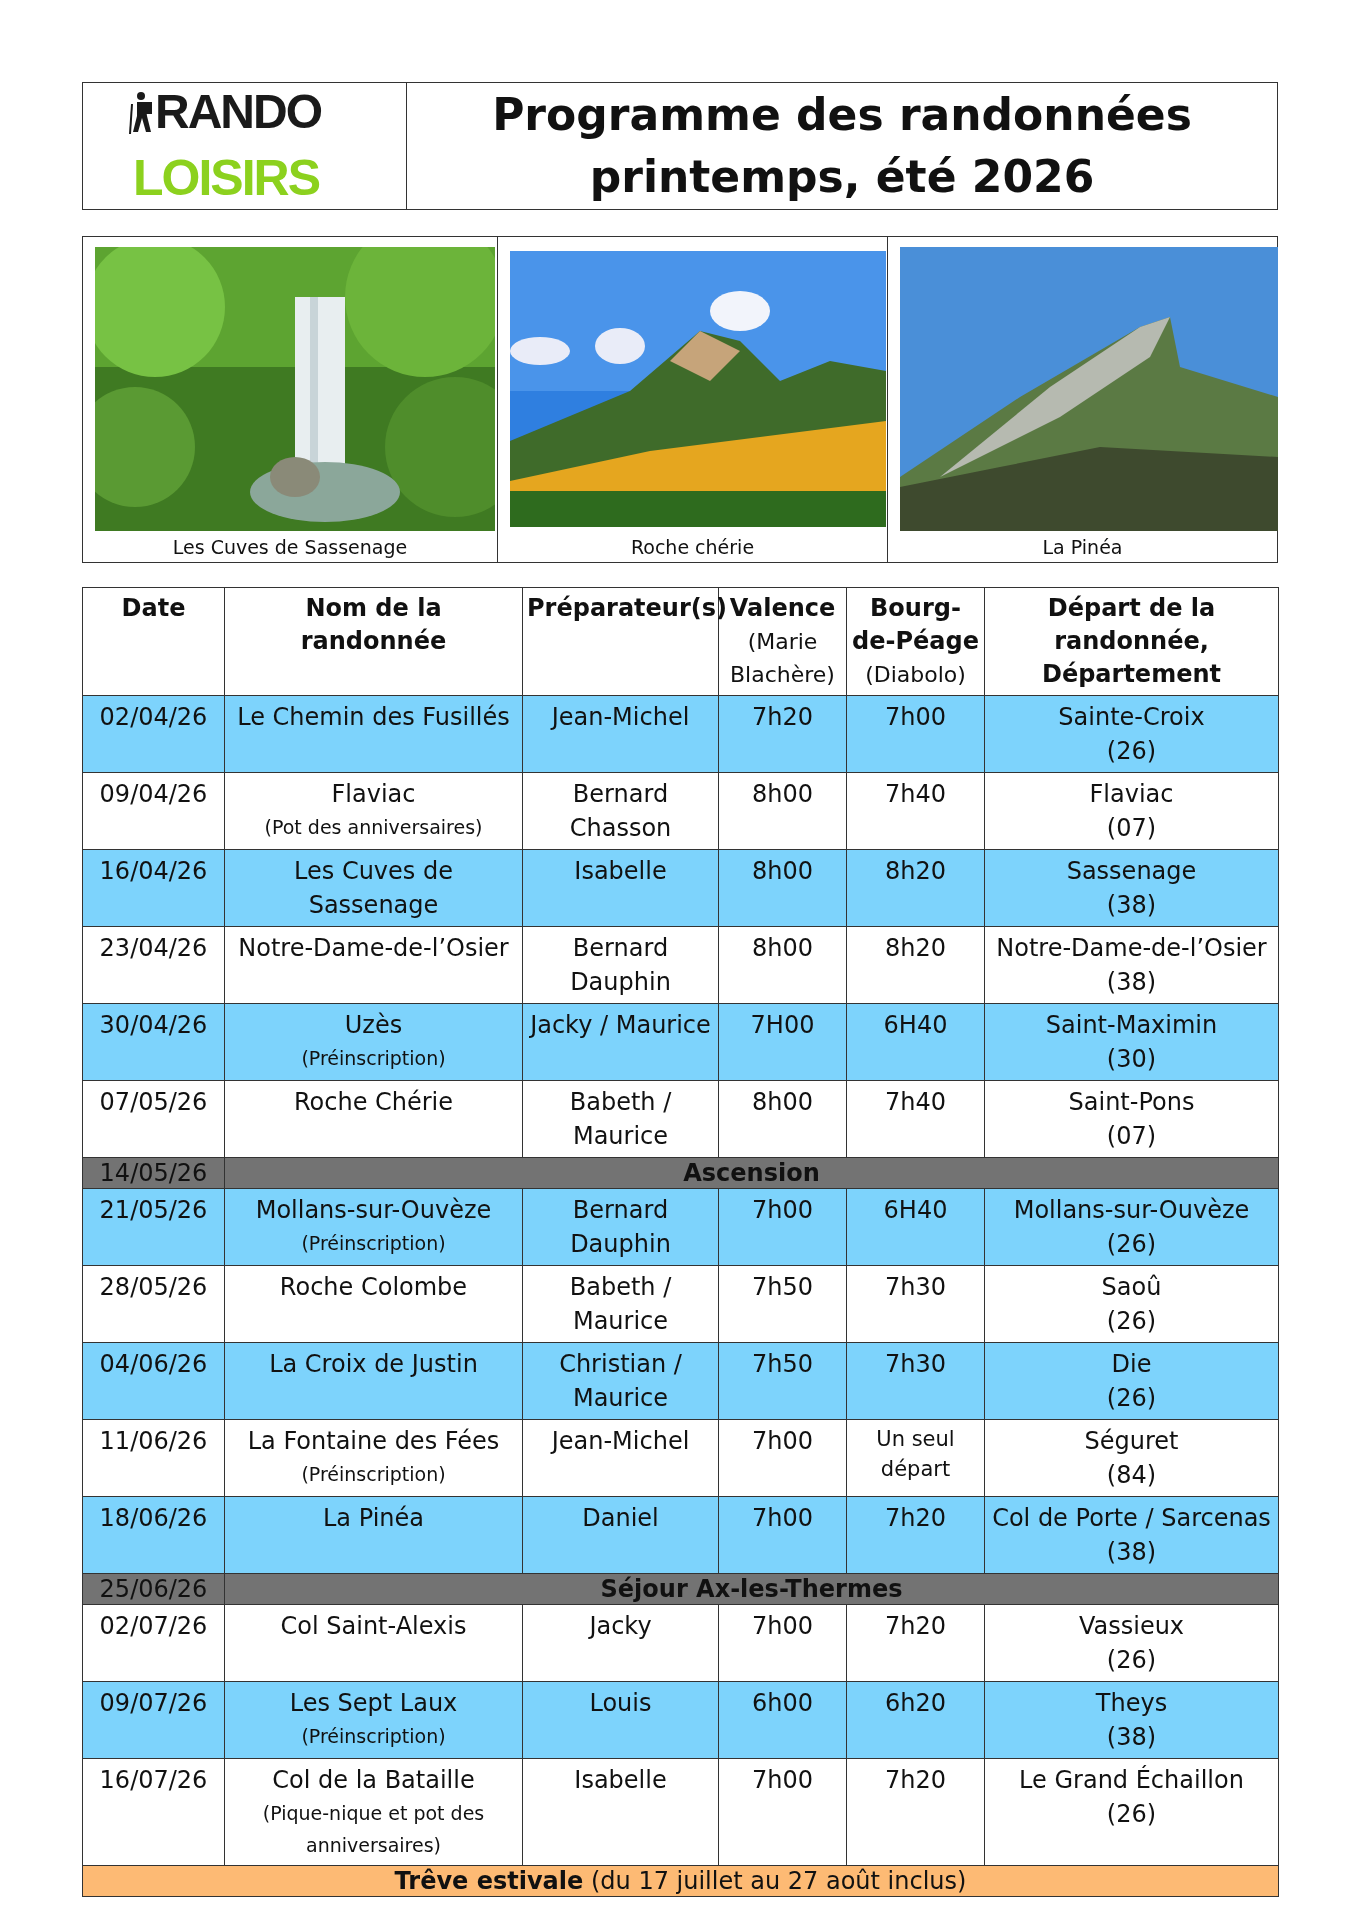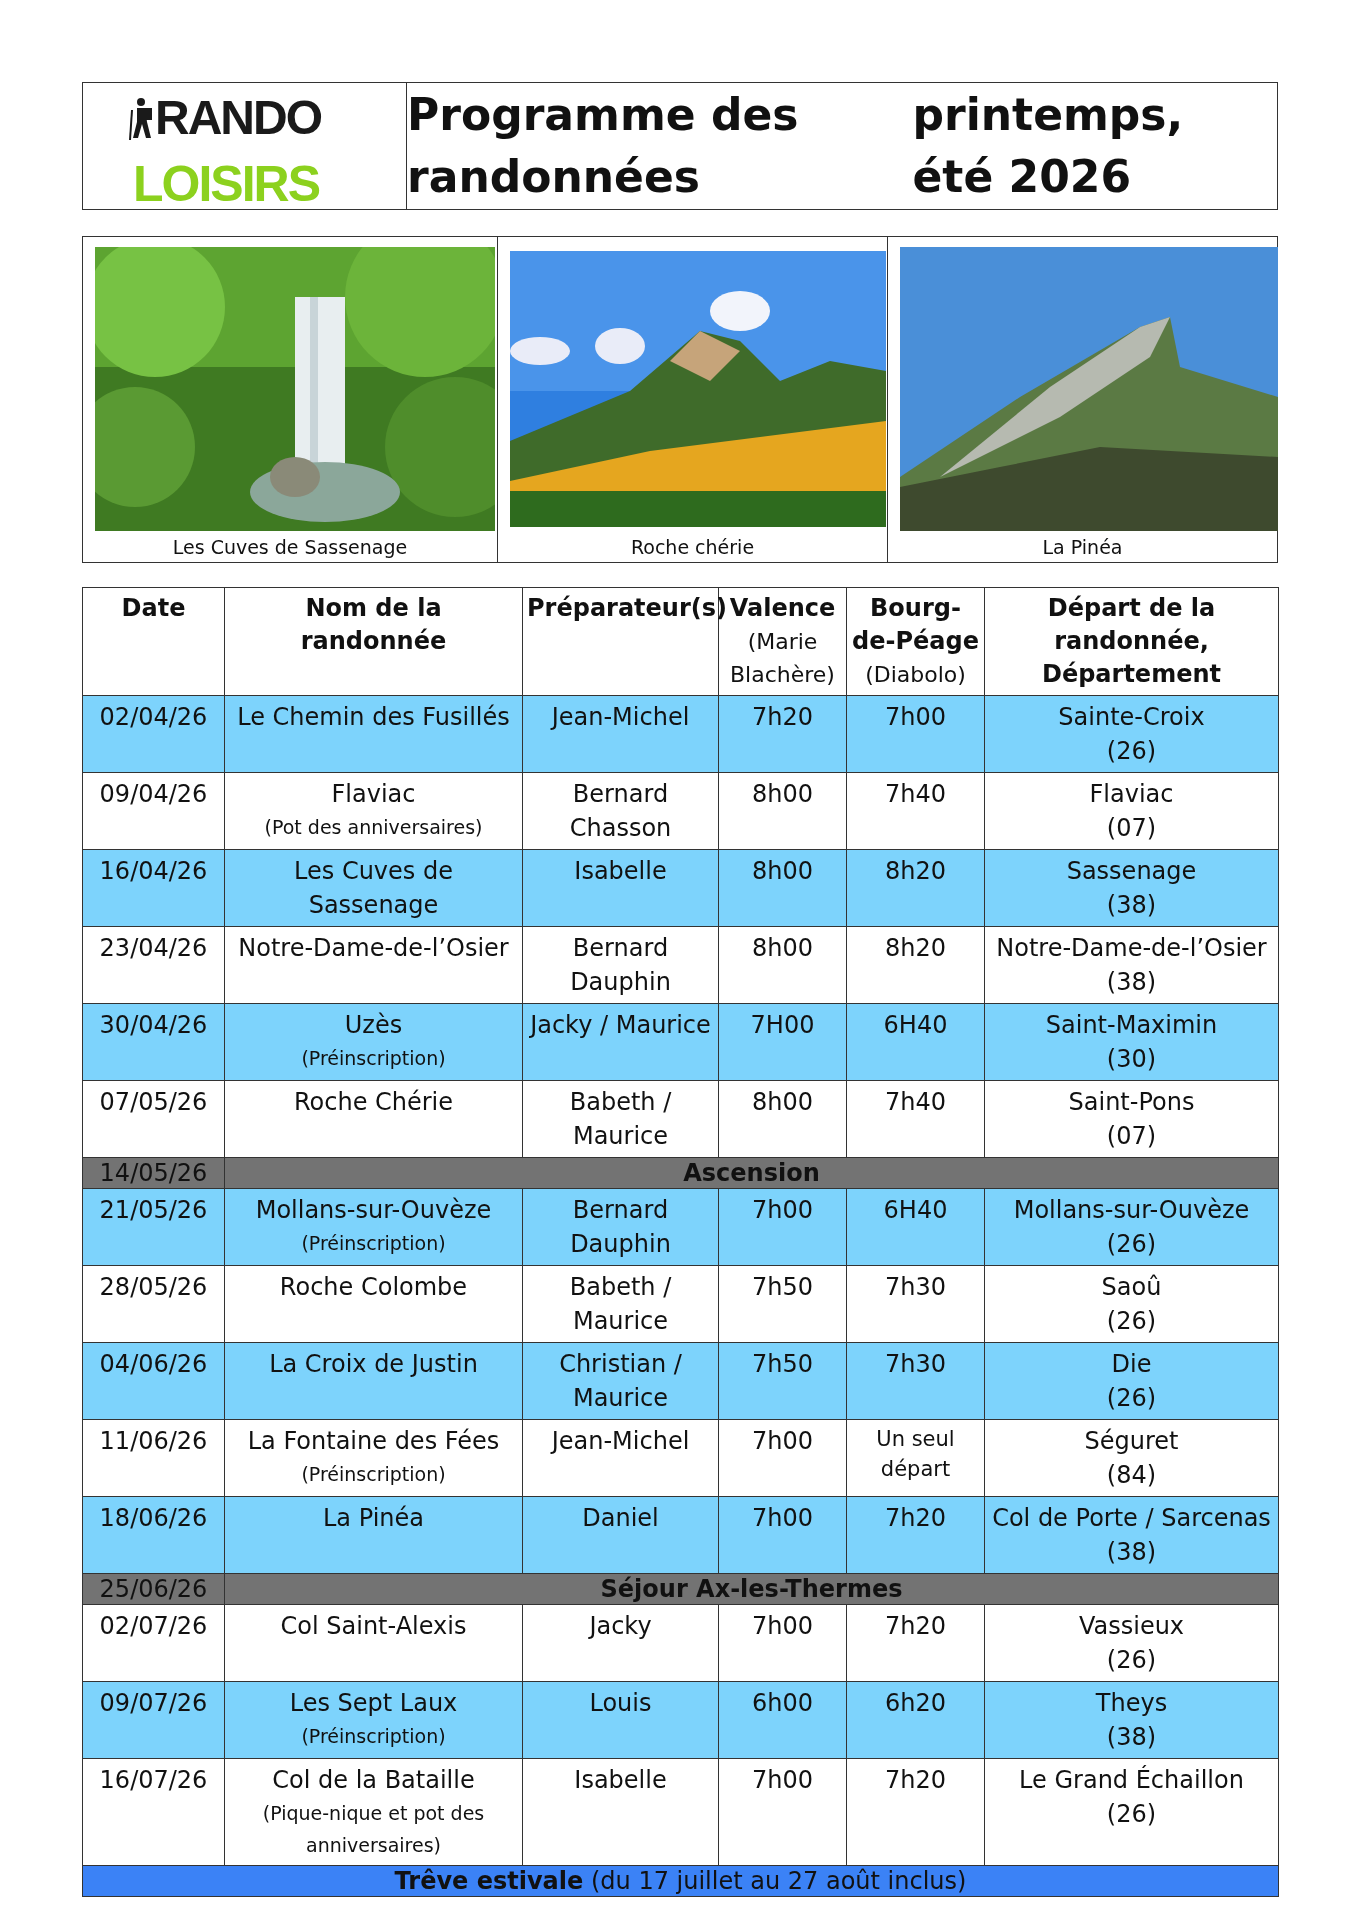--- a/index.html
+++ b/index.html
@@ -1,36 +1,36 @@
 <!DOCTYPE html>
 <html><head>
 <meta charset="utf-8">
 <style>
   html, body { margin:0; padding:0; background:#ffffff; }
   body { width:1357px; height:1920px; position:relative; font-family:"DejaVu Sans", sans-serif; color:#111; }
   .header-box { position:absolute; left:82px; top:82px; width:1196px; height:128px; border:1.5px solid #333; display:flex; box-sizing:border-box; }
-  .logo-cell { width:324px; border-right:1.5px solid #333; display:flex; flex-direction:column; justify-content:flex-end; padding-left:44px; box-sizing:border-box; }
+  .logo-cell { width:324px; border-right:1.5px solid #333; display:flex; flex-direction:column; justify-content:center; padding-left:44px; box-sizing:border-box; }
   .logo-top { display:flex; align-items:center; font-family:"Liberation Sans", sans-serif; font-weight:bold; font-size:48px; line-height:46px; letter-spacing:-2px; color:#1a1a1a; }
   .hiker { width:26px; height:44px; margin-right:2px; }
   .logo-bot { font-family:"Liberation Sans", sans-serif; font-weight:bold; font-size:50px; line-height:50px; letter-spacing:-2px; color:#8cd11e; padding-left:6px;margin-top:18px; }
-  .title-cell { flex:1; display:flex; flex-direction:row; align-items:center; justify-content:center; font-weight:bold; font-size:44px; line-height:62px; }
+  .title-cell { flex:1; display:flex; flex-direction:column; align-items:center; justify-content:center; font-weight:bold; font-size:44px; line-height:62px; }
   .photos { position:absolute; left:82px; top:236px; width:1196px; height:327px; border:1.5px solid #333; display:flex; box-sizing:border-box; }
   .photo-cell { position:relative; box-sizing:border-box; }
   .photo-cell + .photo-cell { border-left:1.5px solid #333; }
   .photo { position:absolute; }
   .caption { position:absolute; left:0; right:0; bottom:4px; text-align:center; font-size:19px; }
   table.sched { position:absolute; left:82px; top:587px; width:1196px; border-collapse:collapse; table-layout:fixed; font-size:24px; }
   table.sched td, table.sched th { border:1.5px solid #333; text-align:center; vertical-align:top; padding:4px 4px 4px 4px; line-height:34px; }
   table.sched th { font-weight:bold; font-size:24px; line-height:33px;margin-left:12px; }
   table.sched th .sub { font-weight:normal; font-size:22px; display:block; line-height:33px; }
   tr.green td { background:#7dd3fc; }
   tr.holiday td { background:#737373; line-height:26px; padding:2px 12px; }
   .small { font-size:19px; display:block; line-height:32px; }
   .bold { font-weight:bold; }
-  tr.footer td { background:#3b82f6; line-height:26px; padding:2px 12px; }
+  tr.footer td { background:#fdba74; line-height:26px; padding:2px 12px; }
 </style>
 </head>
 <body>
 
 <div class="header-box">
   <div class="logo-cell">
     <div class="logo-top">
       <svg class="hiker" viewBox="0 0 26 44">
         <circle cx="14" cy="6" r="4" fill="#1a1a1a"></circle>
         <path d="M10 12 L18 12 L20 26 L24 42 L19 42 L15 28 L11 42 L6 42 L10 26 Z" fill="#1a1a1a"></path>

